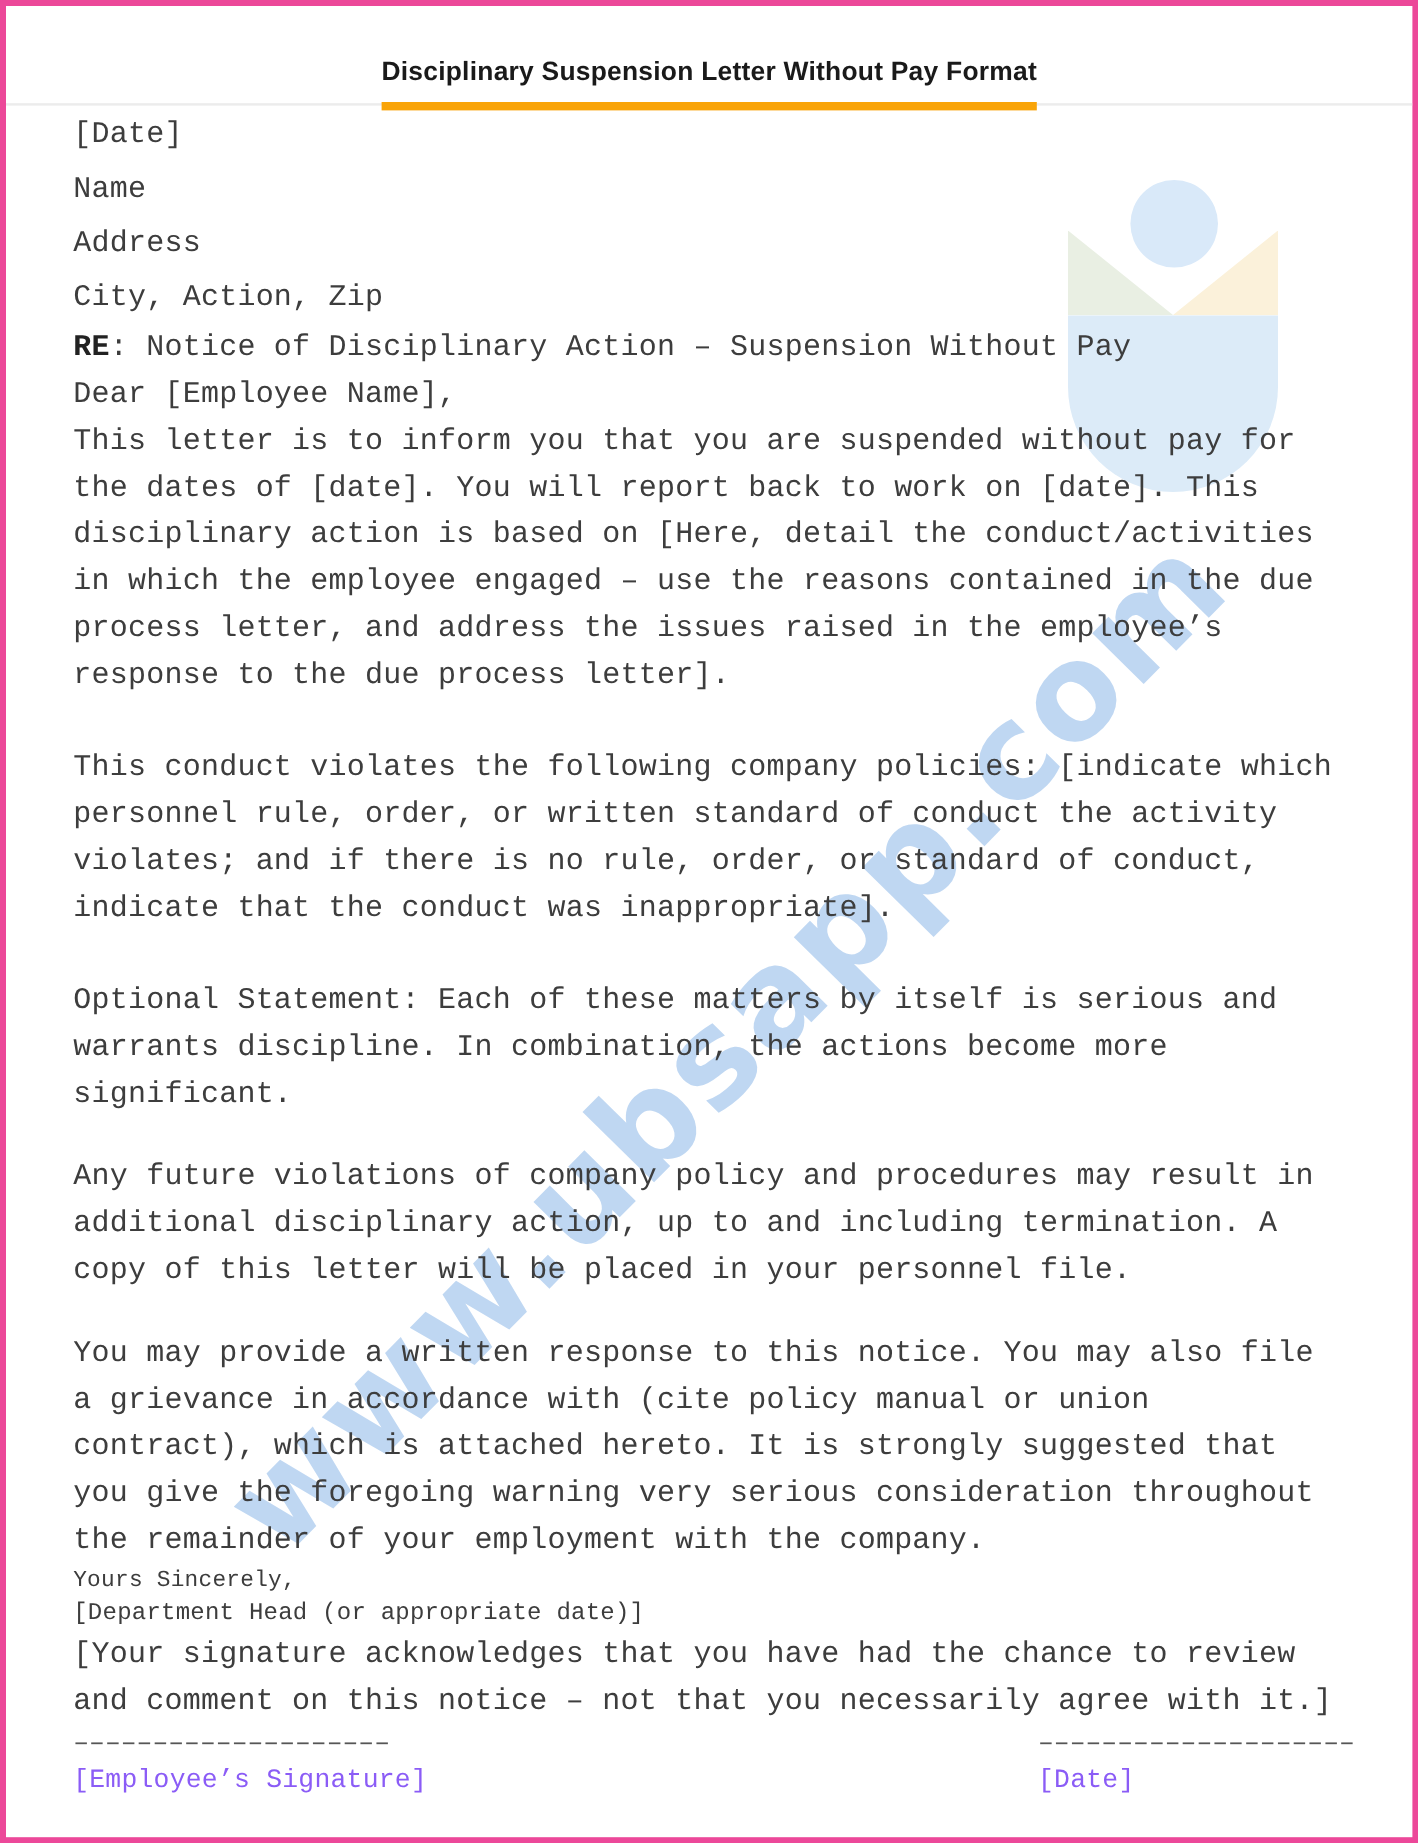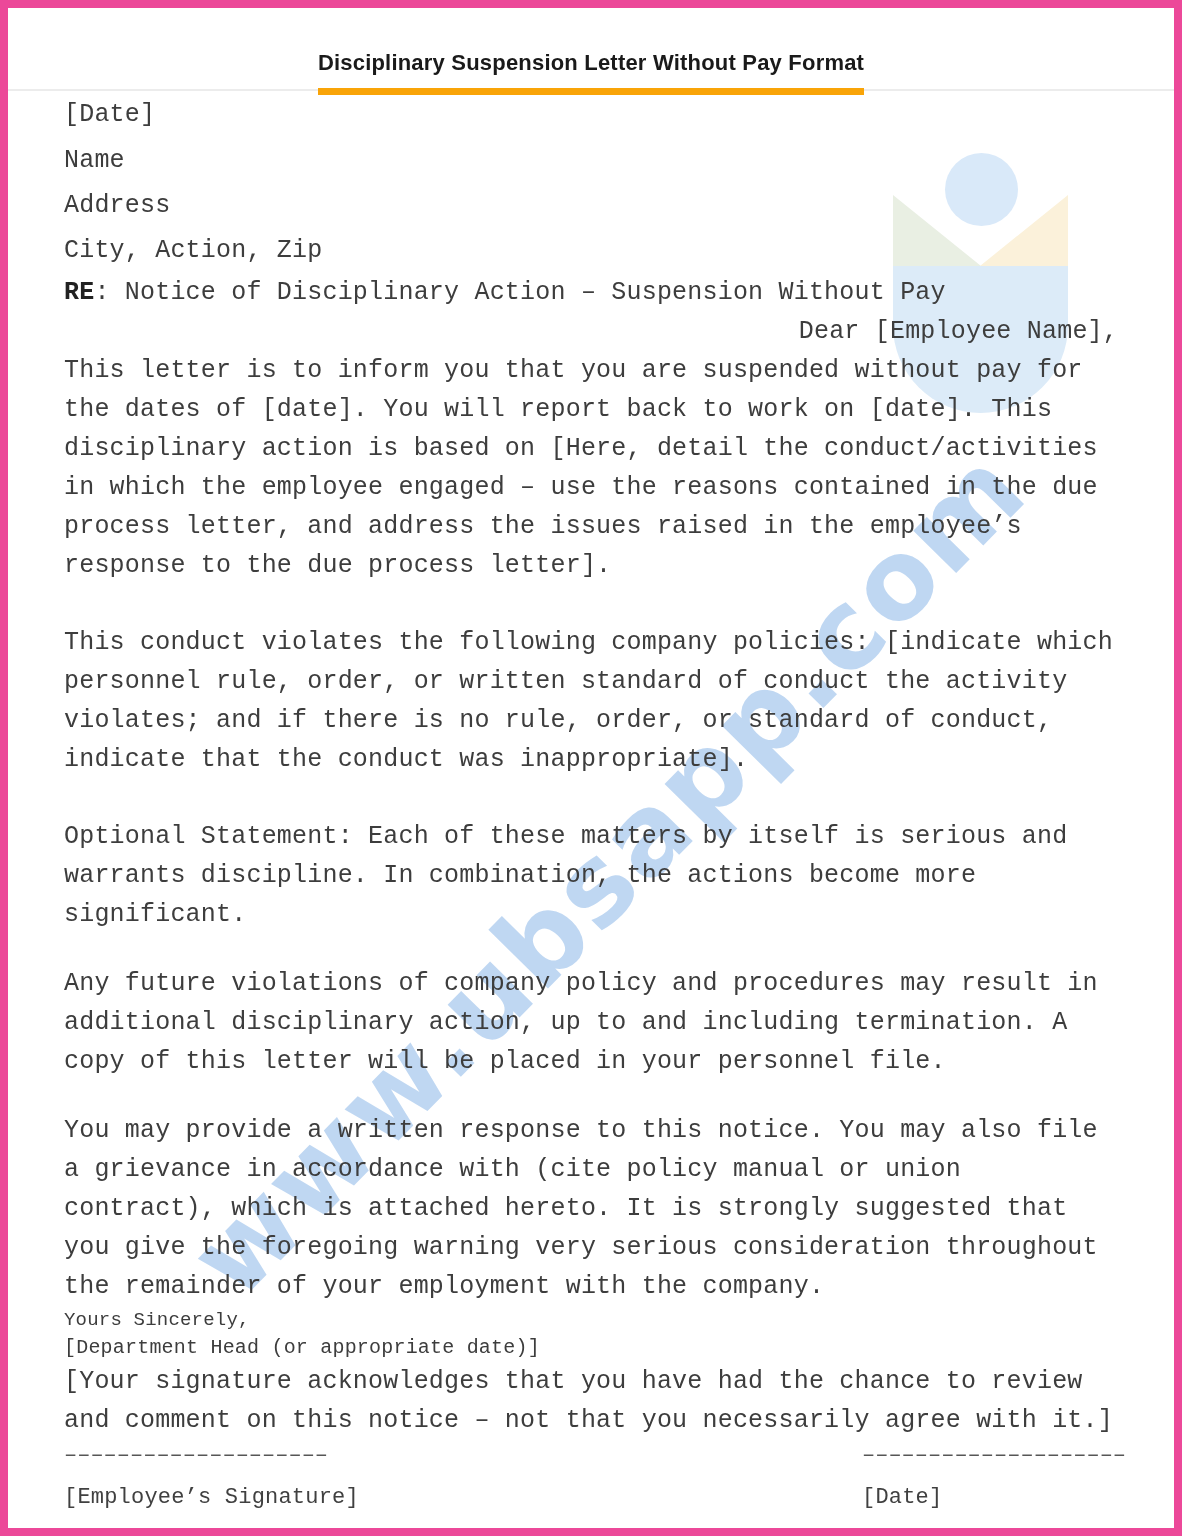--- a/index.html
+++ b/index.html
@@ -1,20 +1,20 @@
 <!DOCTYPE html>
 <html><head>
 <meta charset="utf-8">
 <style>
   html,body { margin:0; padding:0; background:#fff; }
   .page {
     position:relative;
     width:1182px; height:1536px;
     box-sizing:border-box;
-    border:8px solid #ec4899;
+    border:5px solid #ec4899;
     background:#ffffff;
     font-family:"Liberation Sans", sans-serif;
     color:#3d3d3d;
     overflow:hidden;
   }
 
   
   .header { position:relative; text-align:center; padding-top:42px; }
   .header-rule { position:absolute; left:0; right:0; bottom:4px; height:2px; background:#ececec; }
   .title {
@@ -45,33 +45,33 @@
     white-space:nowrap; pointer-events:none;
   }
 
   
   .content { position:relative; z-index:1; padding:0 56px; font-size:25px; line-height:39px; letter-spacing:0.2px;font-family:Liberation Mono, monospace; }
   .content p { margin:0; }
   .date-line { margin-top:30px; }
   .recipient { margin-top:4px; line-height:45px; }
   .subject { margin-top:24px; }
   .subject strong { color:#222222; }
-  .salutation { margin-top:18px;text-align:right; }
+  .salutation { margin-top:18px; }
   .para { margin-top:28px; }
   .para.gap-lg { margin-top:38px; }
   .para.gap-md { margin-top:30px; }
   .closing { margin-top:25px; font-size:19px; line-height:28px; }
   .signatory { margin-top:26px; font-size:20px; line-height:28px; }
   .sig-note { margin-top:17px; }
 
   .sig-row { display:flex; justify-content:space-between; align-items:flex-start; margin-top:1px; }
   .sig-col { display:flex; flex-direction:column; }
   .sig-col.right { width:256px; }
   .sig-line { font-size:22px; line-height:30px; color:#565656; white-space:nowrap; letter-spacing:0; }
-  .sig-label { font-size:22px; line-height:30px; margin-top:12px; color:#404040; }
+  .sig-label { font-size:22px; line-height:30px; margin-top:1px; color:#8b5cf6; }
 </style>
 </head>
 <body>
 
 <div class="page">
 
   <div class="header">
     <div class="header-rule"></div>
     <h1 class="title">Disciplinary Suspension Letter Without Pay Format</h1>
   </div>

